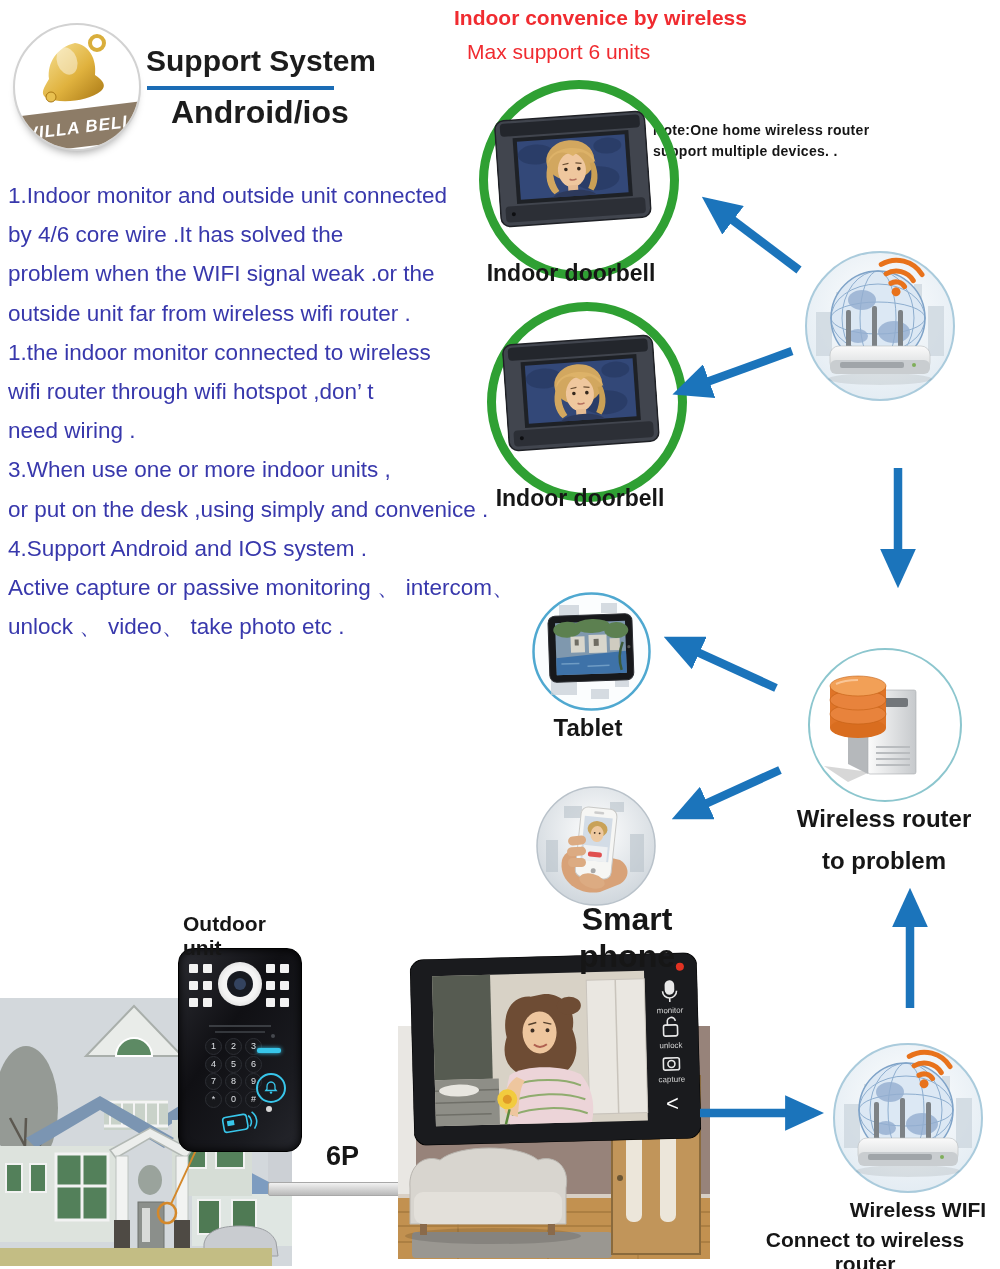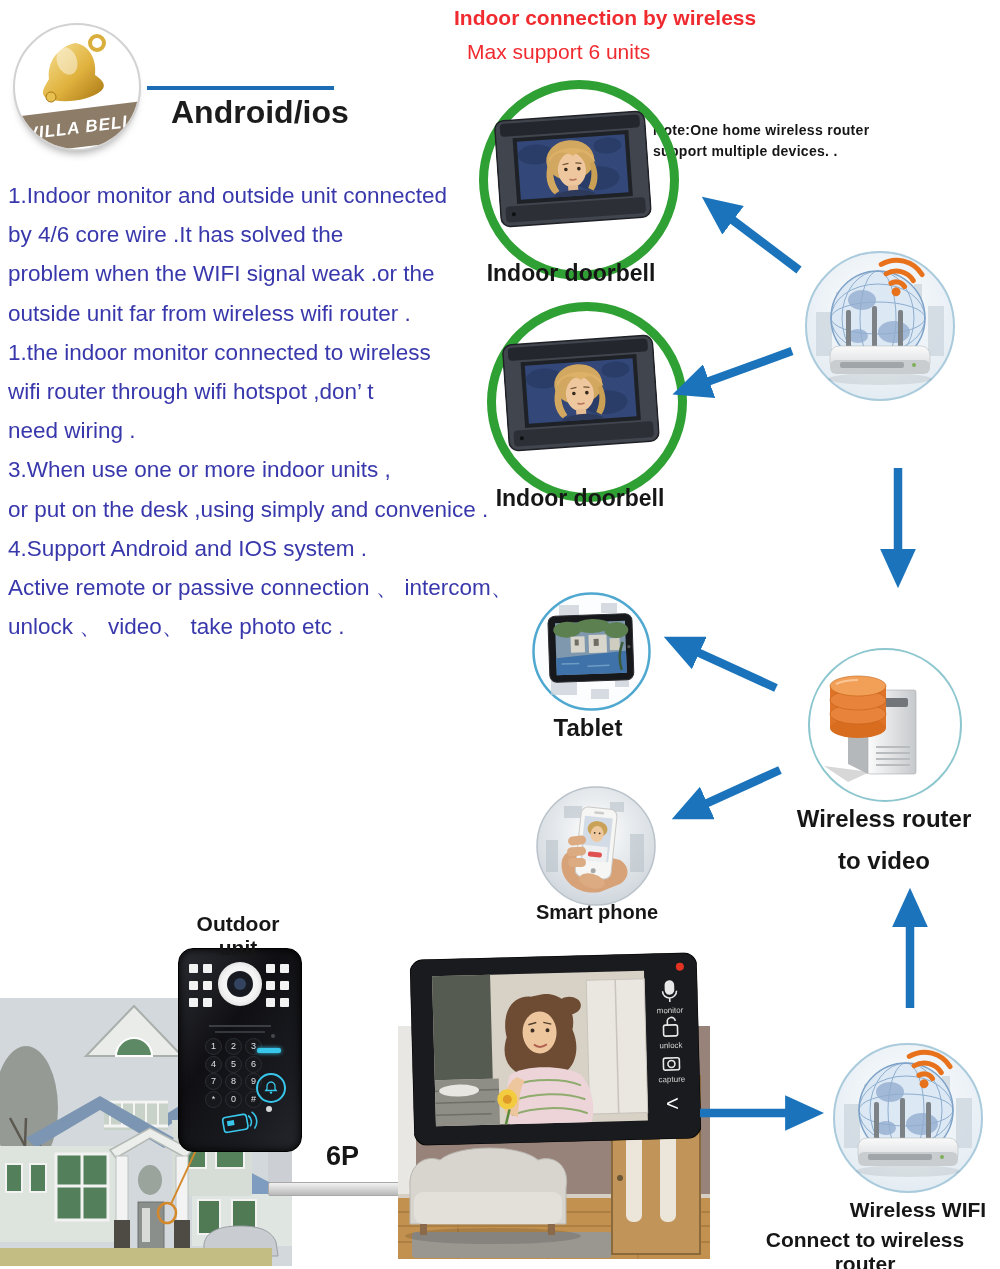--- a/index.html
+++ b/index.html
@@ -12,24 +12,24 @@
   .brand-underline{left:147px;top:86px;width:187px;height:4px;background:var(--underline_blue,#1b6cb5);}
   .brand-subtitle{left:171px;top:94px;font-size:32px;font-weight:700;color:#1c1c1c;}
   .red1{left:454px;top:6px;font-size:21px;font-weight:700;color:var(--alert_red,#f02b30);}
   .red2{left:467px;top:40px;font-size:21px;font-weight:400;color:var(--alert_red,#f02b30);}
   .note{left:653px;top:120px;font-size:14px;font-weight:700;color:#151515;line-height:21px;letter-spacing:.3px;}
   .instructions{left:8px;top:176px;color:var(--instruction_blue,#3838ac);font-size:22.5px;line-height:39.2px;white-space:nowrap;z-index:2;}
   .dev-label{font-weight:700;color:#161616;text-align:center;z-index:6;}
   .lbl-db1{left:471px;top:260px;width:200px;font-size:23px;}
   .lbl-db2{left:480px;top:485px;width:200px;font-size:23px;}
   .lbl-tablet{left:529px;top:714px;width:118px;font-size:24px;}
-  .lbl-phone{left:516px;top:901px;width:162px;font-size:20px;text-align:center;}
+  .lbl-phone{left:546px;top:901px;width:162px;font-size:32px;text-align:center;}
   .lbl-server1{left:790px;top:805px;width:188px;font-size:24px;}
   .lbl-server2{left:790px;top:847px;width:188px;font-size:24px;}
-  .lbl-outdoor{left:183px;top:912px;width:110px;font-size:21px;text-align:center;}
+  .lbl-outdoor{left:183px;top:912px;width:110px;font-size:21px;text-align:left;}
   .lbl-6p{left:326px;top:1141px;width:50px;font-size:27px;text-align:left;}
   .lbl-wifi1{left:846px;top:1198px;width:144px;font-size:21px;}
   .lbl-wifi2{left:736px;top:1228px;width:258px;font-size:21px;}
 
   
   .logo-circle{left:13px;top:23px;width:124px;height:124px;border-radius:50%;background:#fff;
     border:2px solid #d2d2d2;overflow:hidden;box-shadow:0 7px 8px -5px rgba(0,0,0,.35);}
   .logo-band{position:absolute;left:-10px;bottom:2px;width:150px;height:38px;background:#8d7c67;
     transform:rotate(-7deg);display:flex;align-items:center;justify-content:center;}
   .logo-band span{font-size:17px;font-weight:700;font-style:italic;color:#fff;letter-spacing:1px;}
@@ -209,43 +209,44 @@
     <svg class="logo-bell" width="90" height="80" viewBox="0 0 90 80">
       <circle cx="66" cy="12" r="7" fill="none" stroke="#d9ae3c" stroke-width="4"></circle>
       <path d="M44,12 C26,16 16,32 18,48 C12,58 10,62 14,66 C28,74 58,70 70,60 C76,55 72,49 64,44 C66,28 58,14 44,12 Z" fill="url(#gbell)"></path>
       <ellipse cx="36" cy="30" rx="10" ry="14" fill="#ffffff" opacity="0.45" transform="rotate(-20 36 30)"></ellipse>
       <circle cx="20" cy="66" r="5" fill="#e8c050" stroke="#a87714" stroke-width="1"></circle>
     </svg>
     <div class="logo-band">
       <span>VILLA BELL</span>
     </div>
   </div>
+  <div class="abs brand-title">Support System</div>
   <div class="abs brand-underline"></div>
   <div class="abs brand-subtitle">Android/ios</div>
 
-  <div class="abs red1">Indoor connection by wireless</div>
+  <div class="abs red1">Indoor convenice by wireless</div>
   <div class="abs red2">Max support 6 units</div>
 
   <div class="abs note">
     <div>Note:One home wireless router</div>
     <div>support multiple  devices. .</div>
   </div>
 
   <div class="abs instructions">
     <div>1.Indoor monitor and outside unit connected</div>
     <div>by 4/6 core wire .It has solved the</div>
     <div>problem when the WIFI signal weak .or the</div>
     <div>outside unit far from wireless wifi router .</div>
     <div>1.the indoor monitor connected to wireless</div>
     <div>wifi router through wifi hotspot ,don’ t</div>
     <div>need  wiring .</div>
     <div>3.When use one or more indoor units ,</div>
     <div>or put on the desk  ,using simply and convenice .</div>
     <div>4.Support Android and IOS system  .</div>
-    <div>Active remote or passive connection 、 intercom、</div>
+    <div>Active capture or passive monitoring 、 intercom、</div>
     <div>unlock 、 video、 take photo etc .</div>
   </div>
 
   <div class="abs green-circle gc1"></div>
   <div class="abs green-circle gc2"></div>
   <svg class="abs monitor1" width="152" height="118">
       <use href="#monitor-sym"></use>
     </svg>
   <svg class="abs monitor2" width="152" height="118">
       <use href="#monitor-sym"></use>
@@ -257,21 +258,21 @@
       <use href="#router-sym"></use>
     </svg>
   <svg class="abs router-bottom" width="156" height="156">
       <use href="#router-sym"></use>
     </svg>
 
   <svg class="abs server" width="158" height="158">
       <use href="#server-sym"></use>
     </svg>
   <div class="abs dev-label lbl-server1">Wireless router</div>
-  <div class="abs dev-label lbl-server2">to video</div>
+  <div class="abs dev-label lbl-server2">to problem</div>
 
   <svg class="abs tablet-circle" width="121" height="121" viewBox="0 0 121 121">
     <circle cx="60.5" cy="60.5" r="58" fill="#fbfdfe" stroke="#4fa8d0" stroke-width="2.5"></circle>
     <g fill="#c5ced6" opacity="0.7">
       <rect x="28" y="14" width="20" height="12"></rect>
         <rect x="70" y="12" width="16" height="10"></rect>
       <rect x="20" y="90" width="26" height="14"></rect>
         <rect x="60" y="98" width="18" height="10"></rect>
         <rect x="84" y="86" width="14" height="10"></rect>
     </g>

